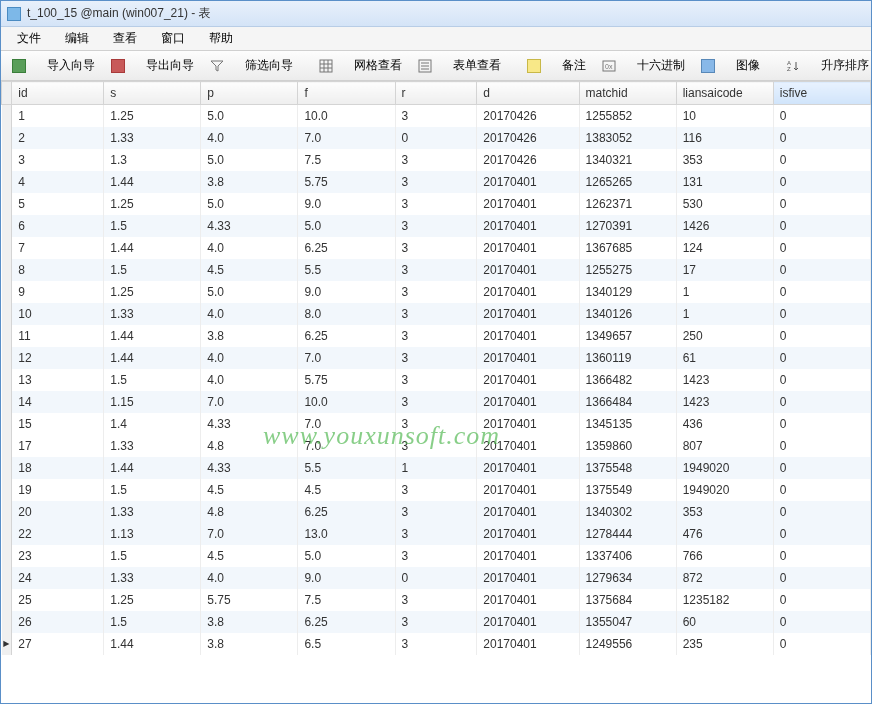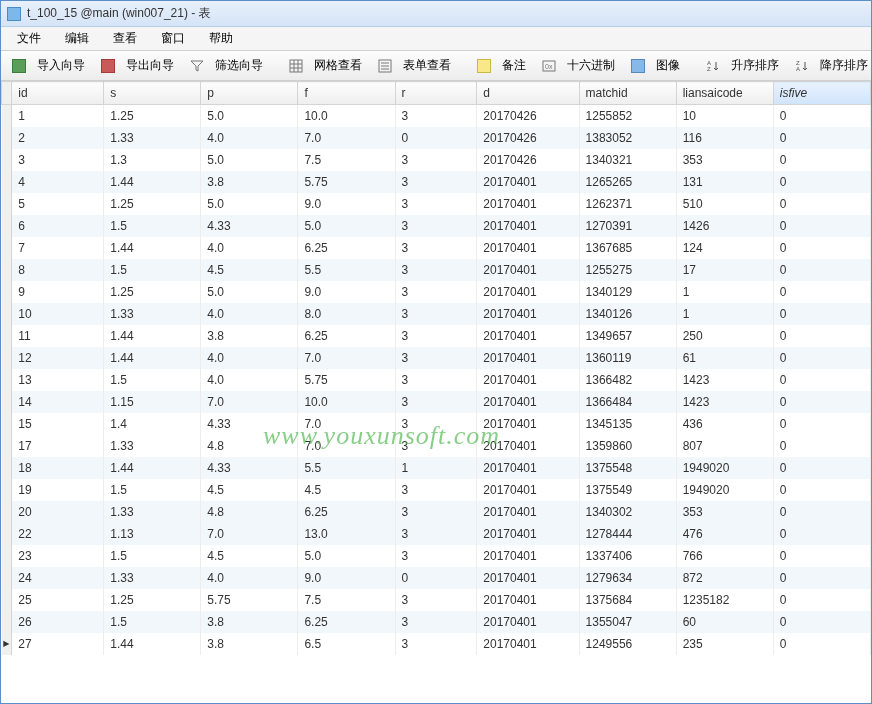--- a/index.html
+++ b/index.html
@@ -4,31 +4,31 @@
 <style>
 * { margin: 0; padding: 0; box-sizing: border-box; }
 body { font-family: "Microsoft YaHei", "SimSun", Arial, sans-serif; font-size: 12px; background: #fff; overflow: hidden; }
 .window { width: 872px; height: 704px; display: flex; flex-direction: column; border: 1px solid #5a8fc8; }
 .titlebar { background: linear-gradient(#e8f0fb, #d4e4f7); height: 26px; display: flex; align-items: center; padding: 0 6px; border-bottom: 1px solid #b8cde6; }
 .titlebar-icon { width: 14px; height: 14px; background: #7db8e8; margin-right: 6px; border: 1px solid #4a8bc2; }
 .titlebar-text { color: #333; font-size: 12px; }
 .menubar { height: 24px; display: flex; align-items: center; padding: 7px 4px; border-bottom: 1px solid #d0d0d0; background: #f5f5f5; }
 .menu-item { padding: 3px 12px; cursor: pointer; }
 .toolbar { height: 30px; display: flex; align-items: center; padding: 0 4px; border-bottom: 1px solid #d0d0d0; background: linear-gradient(#fdfdfd, #ececec); gap: 2px; overflow: hidden; white-space: nowrap; }
-.tool-btn { display: inline-flex; align-items: center; padding: 2px 6px; cursor: pointer; border: 1px solid transparent; border-radius: 2px; gap: 11px; }
+.tool-btn { display: inline-flex; align-items: center; padding: 2px 6px; cursor: pointer; border: 1px solid transparent; border-radius: 2px; gap: 21px; }
 .tool-icon { width: 14px; height: 14px; display: inline-block; }
 .tool-sep { width: 1px; height: 20px; background: #c0c0c0; margin: 0 4px; }
 .icon-import { background: #5a9e5a; border: 1px solid #3a7e3a; }
 .icon-export { background: #c85a5a; border: 1px solid #a83a3a; }
 .icon-note { background: #f8e888; border: 1px solid #c8b848; }
 .icon-image { background: #88b8e8; border: 1px solid #5888b8; }
 .table-wrap { flex: 1; overflow: auto; position: relative; }
 table { border-collapse: collapse; width: 100%; table-layout: fixed; padding-left: 24px; }
 th { background: linear-gradient(#fdfdfd, #eeeeee); border: 1px solid #d4d4d4; padding: 4px 6px; text-align: left; font-weight: normal; color: #333; height: 22px; position: sticky; top: 0; }
-th.sorted { background: linear-gradient(#e8f2ff, #d0e4fa); font-style: italic; }
+th.sorted { background: linear-gradient(#e8f2ff, #d0e4fa); }
 td { border-right: 1px solid #ededed; padding: 3px 6px; height: 22px; color: #333; }
 tr.odd { background: #fff; }
 tr.even { background: #f2f7fc; }
 .row-indicator { width: 10px; min-width: 10px; background: #f0f0f0; border-right: 1px solid #d4d4d4; text-align: center; padding: 0; }
 .watermark { position: absolute; top: 340px; left: 262px; font-size: 26px; font-style: italic; color: #4ab54a; opacity: 0.65; pointer-events: none; font-family: Georgia, serif; letter-spacing: 1px; }
 .col-id { width: 90px; }
 .col-s { width: 95px; }
 .col-p { width: 95px; }
 .col-f { width: 95px; }
 .col-r { width: 80px; }
@@ -215,21 +215,21 @@
           </tr>
           <tr class="odd">
             <td class="row-indicator"></td>
             <td class="col-id">5</td>
             <td class="col-s">1.25</td>
             <td class="col-p">5.0</td>
             <td class="col-f">9.0</td>
             <td class="col-r">3</td>
             <td class="col-d">20170401</td>
             <td class="col-matchid">1262371</td>
-            <td class="col-liansaicode">510</td>
+            <td class="col-liansaicode">530</td>
             <td class="col-isfive">0</td>
           </tr>
           <tr class="even">
             <td class="row-indicator"></td>
             <td class="col-id">6</td>
             <td class="col-s">1.5</td>
             <td class="col-p">4.33</td>
             <td class="col-f">5.0</td>
             <td class="col-r">3</td>
             <td class="col-d">20170401</td>

